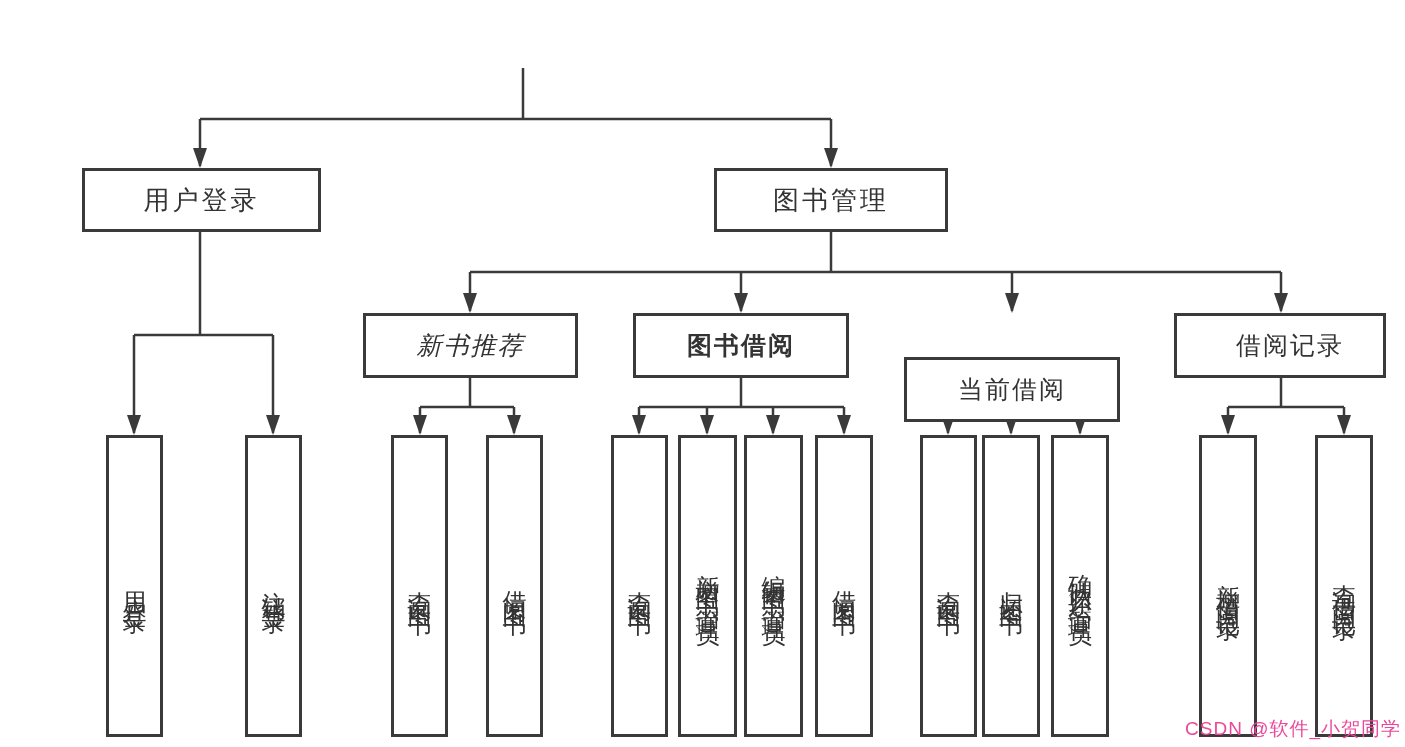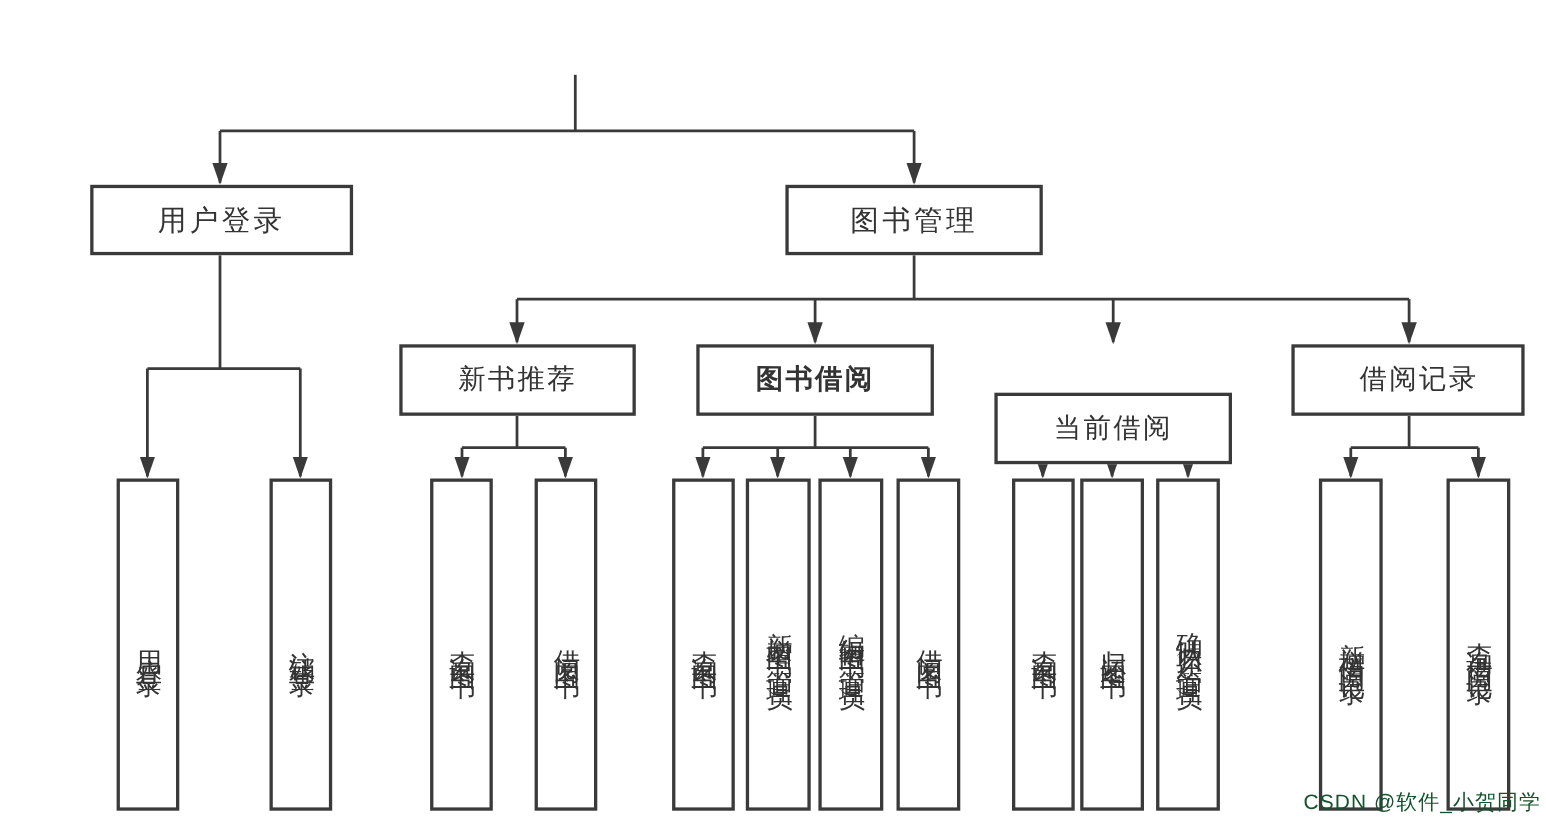--- a/index.html
+++ b/index.html
@@ -35,21 +35,21 @@
     writing-mode: vertical-rl;
     text-orientation: mixed;
     font-size: 24px;
     letter-spacing: 7px;
     line-height: 1;
   }
   
   #b-root   { left: 21px;   top: 13px;  width: 1004px; height: 55px; }
   #b-login  { left: 82px;   top: 168px; width: 239px;  height: 64px; }
   #b-mgmt   { left: 714px;  top: 168px; width: 234px;  height: 64px; }
-  #b-newrec { left: 363px;  top: 313px; width: 215px;  height: 65px; }
+  #b-newrec { left: 363px;  top: 313px; width: 215px;  height: 65px; font-style: italic; }
   #b-borrow { left: 633px;  top: 313px; width: 216px;  height: 65px; font-weight: bold; }
   #b-current{ left: 904px;  top: 313px; width: 216px;  height: 65px; margin-top: 44px; }
   #b-record { left: 1174px; top: 313px; width: 212px;  height: 65px; padding-left: 20px; }
   #l1  { left: 106px;  top: 435px; width: 57px; height: 302px; }
   #l2  { left: 245px;  top: 435px; width: 57px; height: 302px; }
   #l3  { left: 391px;  top: 435px; width: 57px; height: 302px; }
   #l4  { left: 486px;  top: 435px; width: 57px; height: 302px; }
   #l5  { left: 611px;  top: 435px; width: 57px; height: 302px; }
   #l6  { left: 678px;  top: 435px; width: 59px; height: 302px; }
   #l7  { left: 744px;  top: 435px; width: 59px; height: 302px; }
@@ -57,21 +57,21 @@
   #l9  { left: 920px;  top: 435px; width: 57px; height: 302px; }
   #l10 { left: 982px;  top: 435px; width: 58px; height: 302px; }
   #l11 { left: 1051px; top: 435px; width: 58px; height: 302px; }
   #l12 { left: 1199px; top: 435px; width: 58px; height: 302px; }
   #l13 { left: 1315px; top: 435px; width: 58px; height: 302px; }
   .watermark {
     position: absolute;
     right: 4px;
     top: 716px;
     font-size: 19px;
-    color: #14532d;
+    color: #ec4899;
     letter-spacing: 1px;
     white-space: nowrap;
   }
 </style>
 </head>
 <body>
 
 <div class="stage">
 
   <svg class="connectors" viewBox="0 0 1405 747" xmlns="http://www.w3.org/2000/svg">

